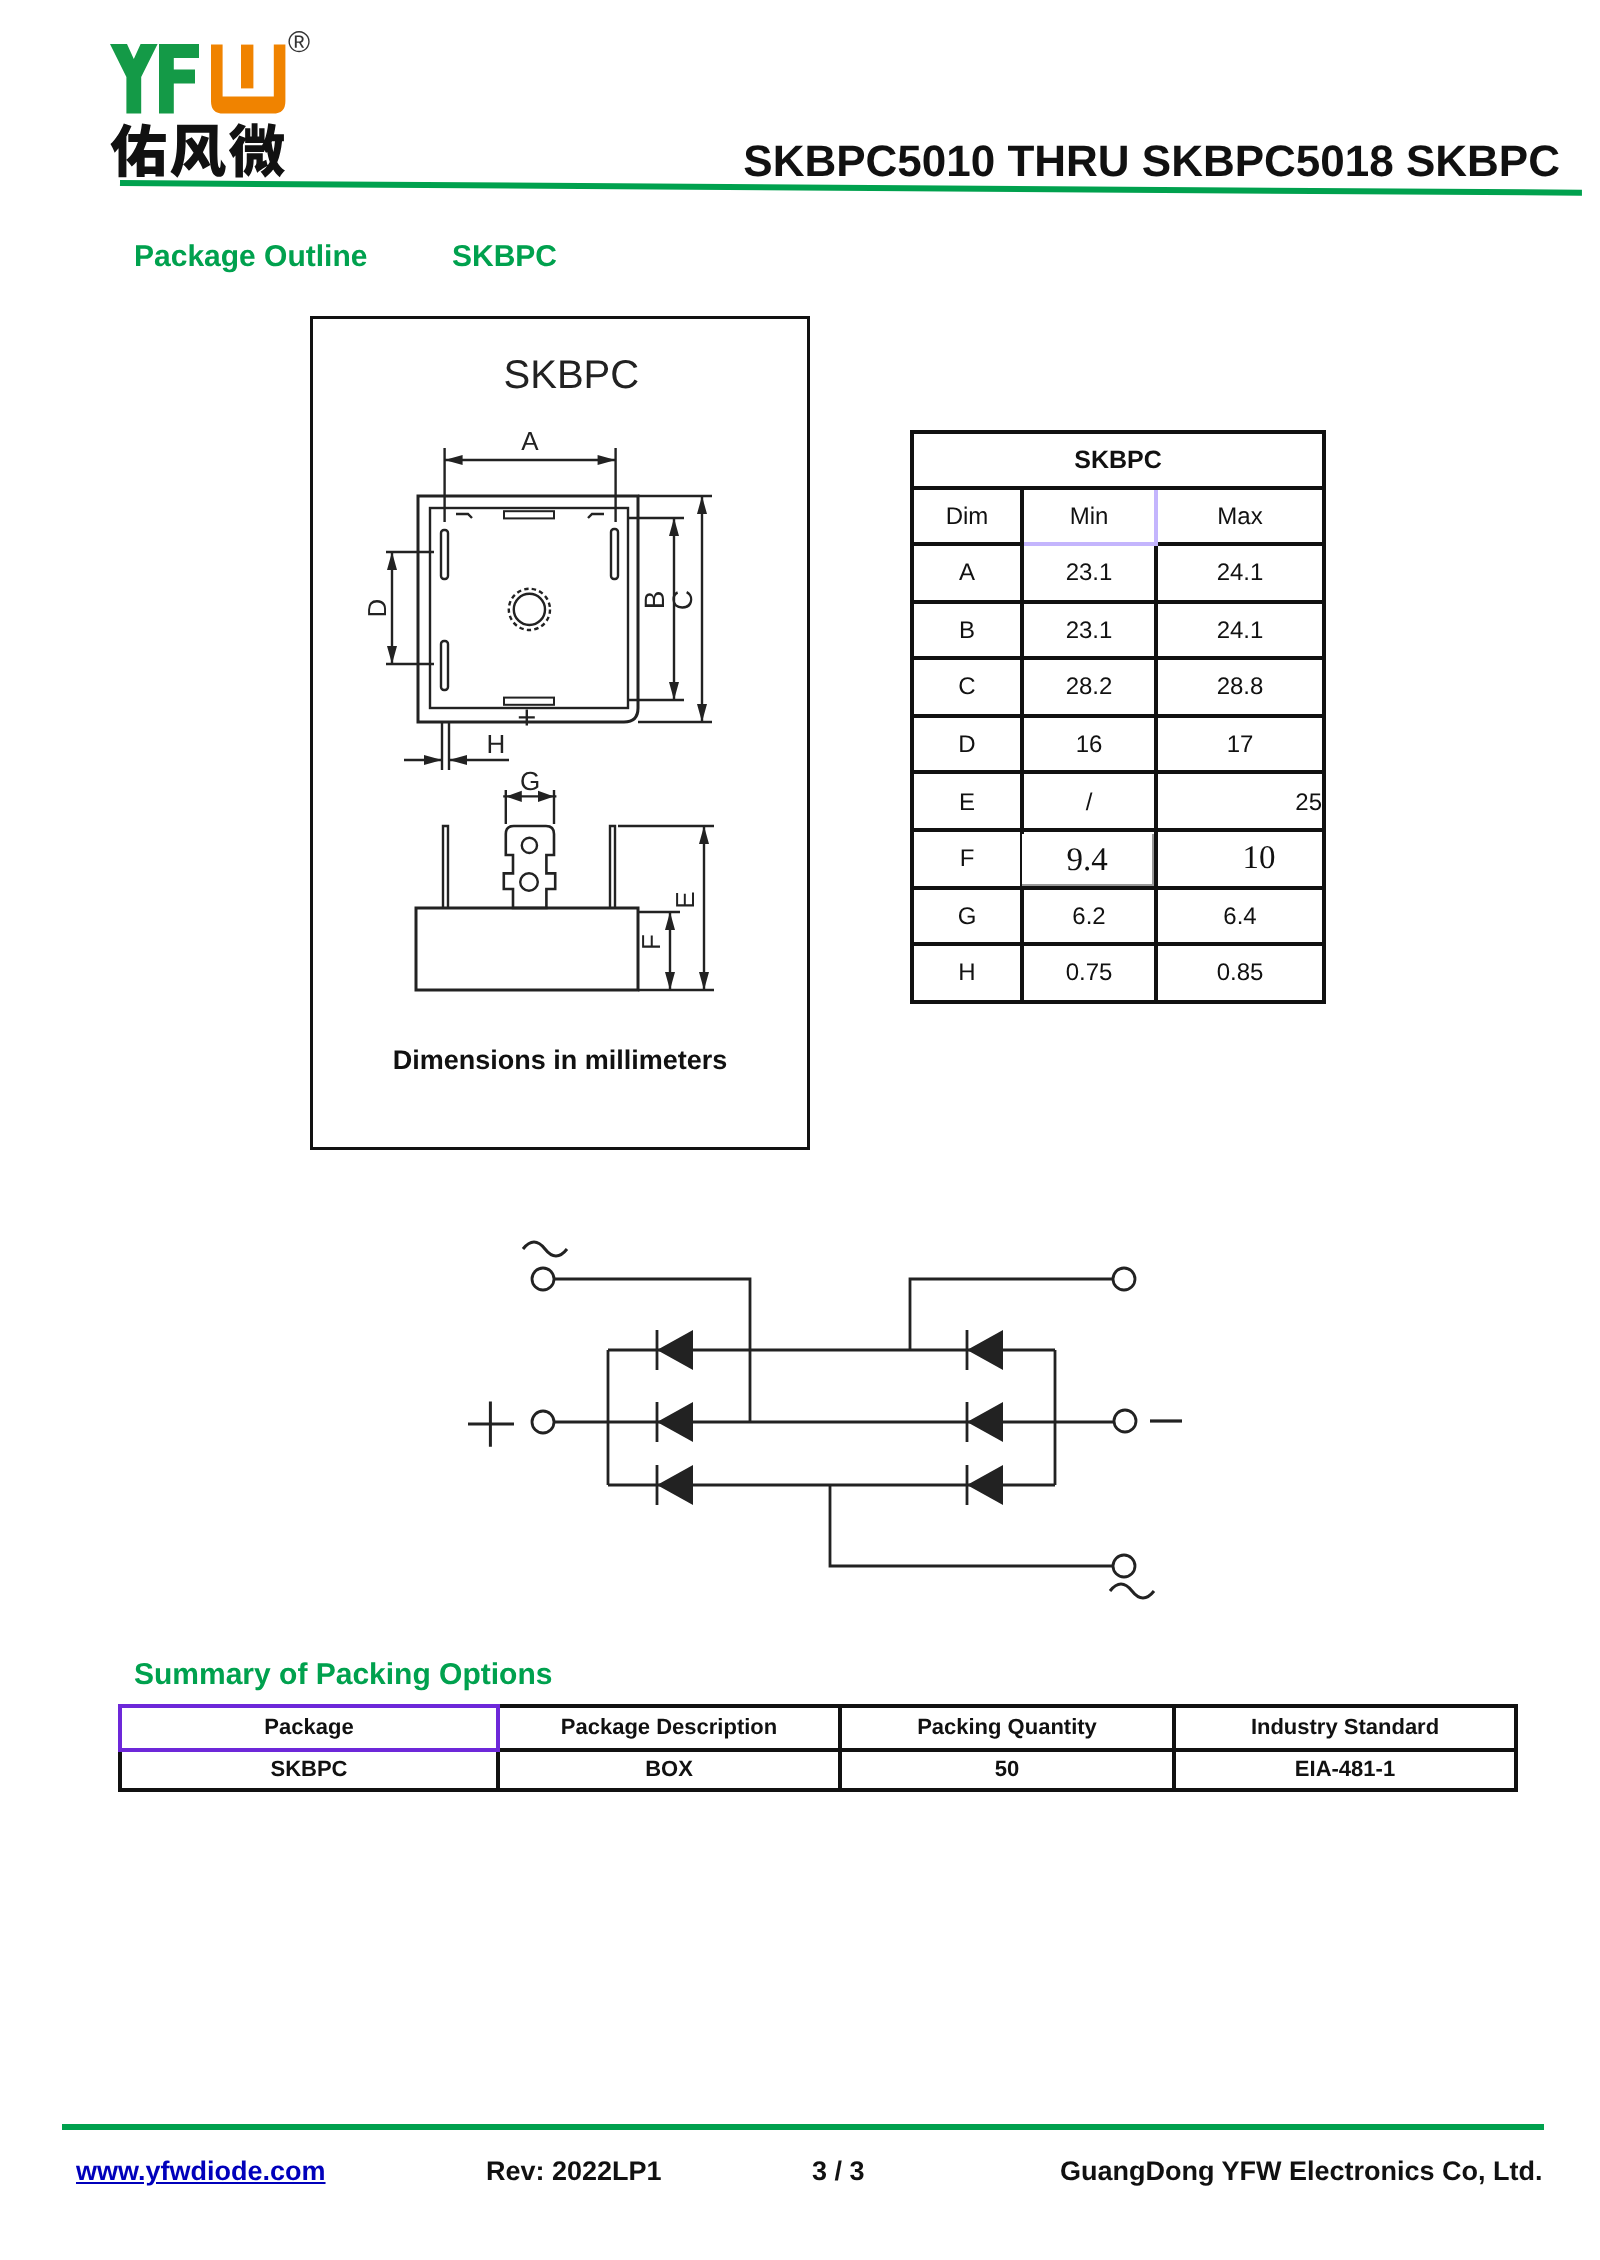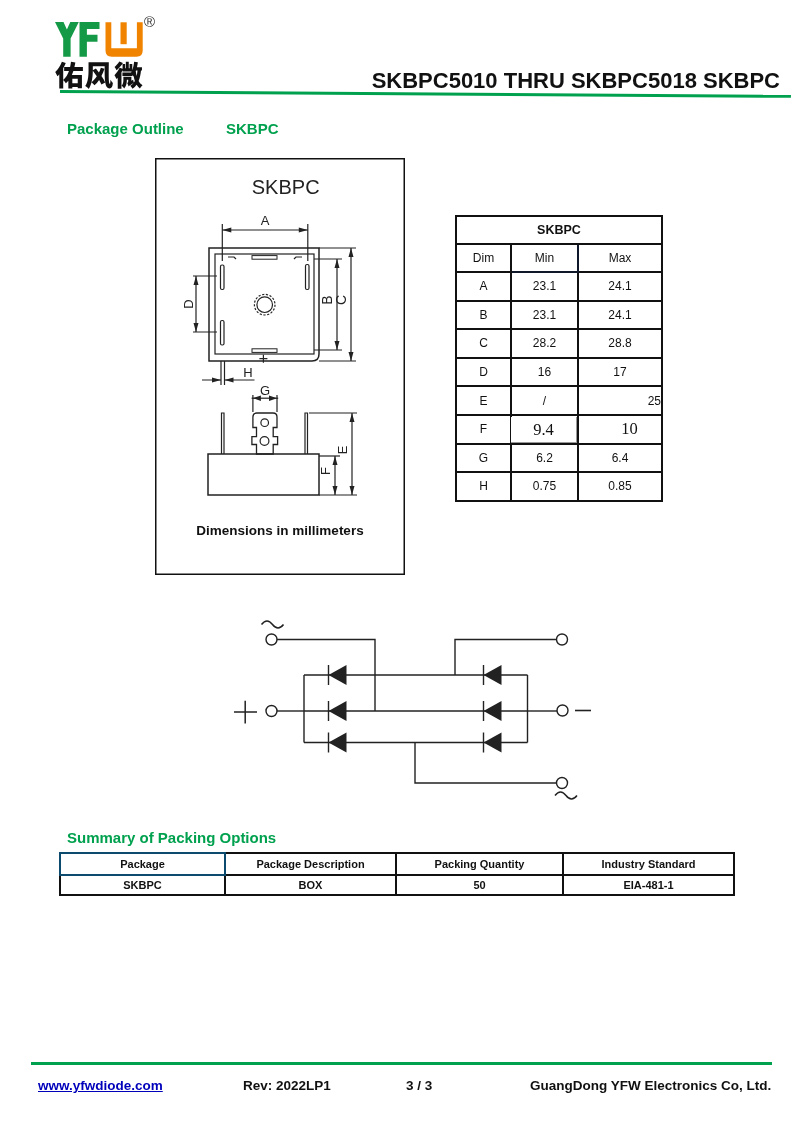--- a/index.html
+++ b/index.html
@@ -146,21 +146,21 @@
 </div>
 
 <div class="abs" style="left:455px; top:215px;">
 <table style="border-collapse:collapse; font-family:'Liberation Sans'; color:#111;">
 <tbody>
         <tr>
           <td colspan="3" style="border:2px solid #111; width:190px; height:28px; text-align:center; font-weight:bold; font-size:12.5px;">SKBPC</td>
         </tr>
 <tr style="font-size:12px;">
 <td style="border:2px solid #111; width:55px; height:28px; text-align:center;">Dim</td>
-<td style="border:2px solid #0f172a; width:67px; text-align:center;">Min</td>
+<td style="border:2px solid #c4b5fd; width:67px; text-align:center;">Min</td>
 <td style="border:2px solid #111; width:84px; text-align:center;">Max</td>
         </tr>
 <tr style="font-size:12px; height:28.6px;">
           <td style="border:2px solid #111; text-align:center;">A</td>
           <td style="border:2px solid #111; text-align:center;">23.1</td>
           <td style="border:2px solid #111; text-align:center;">24.1</td>
         </tr>
 <tr style="font-size:12px; height:28.6px;">
           <td style="border:2px solid #111; text-align:center;">B</td>
           <td style="border:2px solid #111; text-align:center;">23.1</td>
@@ -274,21 +274,21 @@
       </g>
 </svg>
 </div>
 
 <div class="abs green" style="left:67px; top:829px; font-size:15px; font-weight:bold;">Summary of Packing Options</div>
 
 <div class="abs" style="left:59px; top:852px;">
 <table style="border-collapse:collapse; font-family:'Liberation Sans'; color:#111; font-weight:bold; font-size:11px; text-align:center;">
 <tbody>
         <tr style="height:21.7px;">
-<td style="border:2px solid #0c4a6e; width:165px;">Package</td>
+<td style="border:2px solid #6d28d9; width:189px;">Package</td>
 <td style="border:2px solid #111; width:171px;">Package Description</td>
 <td style="border:2px solid #111; width:167px;">Packing Quantity</td>
 <td style="border:2px solid #111; width:171px;">Industry Standard</td>
         </tr>
 <tr style="height:20.8px;">
 <td style="border:2px solid #111;">SKBPC</td>
 <td style="border:2px solid #111;">BOX</td>
 <td style="border:2px solid #111;">50</td>
 <td style="border:2px solid #111;">EIA-481-1</td>
         </tr>

